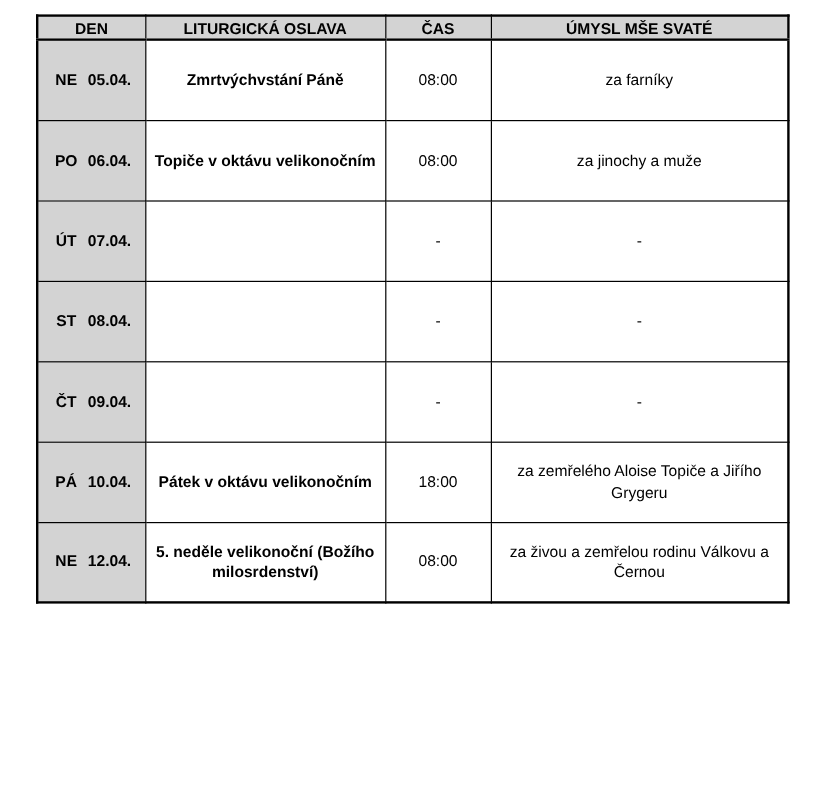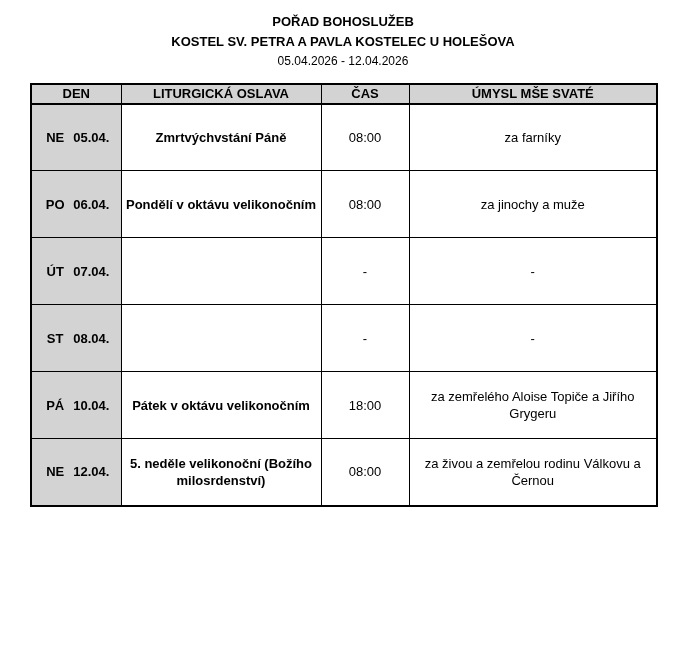--- a/index.html
+++ b/index.html
@@ -86,25 +86,20 @@
     margin-left: 6px;
   }
   td.celebration-cell { padding: 2px 10px; font-weight: bold; }
   td.intention-cell { padding: 2px 2px; }
 </style>
 </head>
 <body>
 
 <div class="page">
 
-  <div class="titles">
-    <div class="title-main">POŘAD BOHOSLUŽEB</div>
-    <div class="title-sub">KOSTEL SV. PETRA A PAVLA KOSTELEC U HOLEŠOVA</div>
-    <div class="title-dates">05.04.2026 - 12.04.2026</div>
-  </div>
 
   <table class="schedule">
     <colgroup>
       <col class="c-den">
         <col class="c-lit">
         <col class="c-cas">
         <col class="c-umysl">
     </colgroup>
     <thead>
       <tr>
@@ -122,21 +117,21 @@
         </td>
         <td class="celebration-cell">Zmrtvýchvstání Páně</td>
         <td class="time-cell">08:00</td>
         <td class="intention-cell">za farníky</td>
       </tr>
 
       <tr>
         <td class="day-cell">
           <span class="day-abbr">PO</span><span class="day-date">06.04.</span>
         </td>
-        <td class="celebration-cell">Pondělí v oktávu velikonočním</td>
+        <td class="celebration-cell">Topiče v oktávu velikonočním</td>
         <td class="time-cell">08:00</td>
         <td class="intention-cell">za jinochy a muže</td>
       </tr>
 
       <tr>
         <td class="day-cell">
           <span class="day-abbr">ÚT</span><span class="day-date">07.04.</span>
         </td>
         <td class="celebration-cell"></td>
         <td class="time-cell">-</td>
@@ -145,20 +140,28 @@
 
       <tr>
         <td class="day-cell">
           <span class="day-abbr">ST</span><span class="day-date">08.04.</span>
         </td>
         <td class="celebration-cell"></td>
         <td class="time-cell">-</td>
         <td class="intention-cell">-</td>
       </tr>
 
+      <tr>
+        <td class="day-cell">
+          <span class="day-abbr">ČT</span><span class="day-date">09.04.</span>
+        </td>
+        <td class="celebration-cell"></td>
+        <td class="time-cell">-</td>
+        <td class="intention-cell">-</td>
+      </tr>
 
       <tr>
         <td class="day-cell">
           <span class="day-abbr">PÁ</span><span class="day-date">10.04.</span>
         </td>
         <td class="celebration-cell">Pátek v oktávu velikonočním</td>
         <td class="time-cell">18:00</td>
         <td class="intention-cell">za zemřelého Aloise Topiče a Jiřího Grygeru</td>
       </tr>
 

